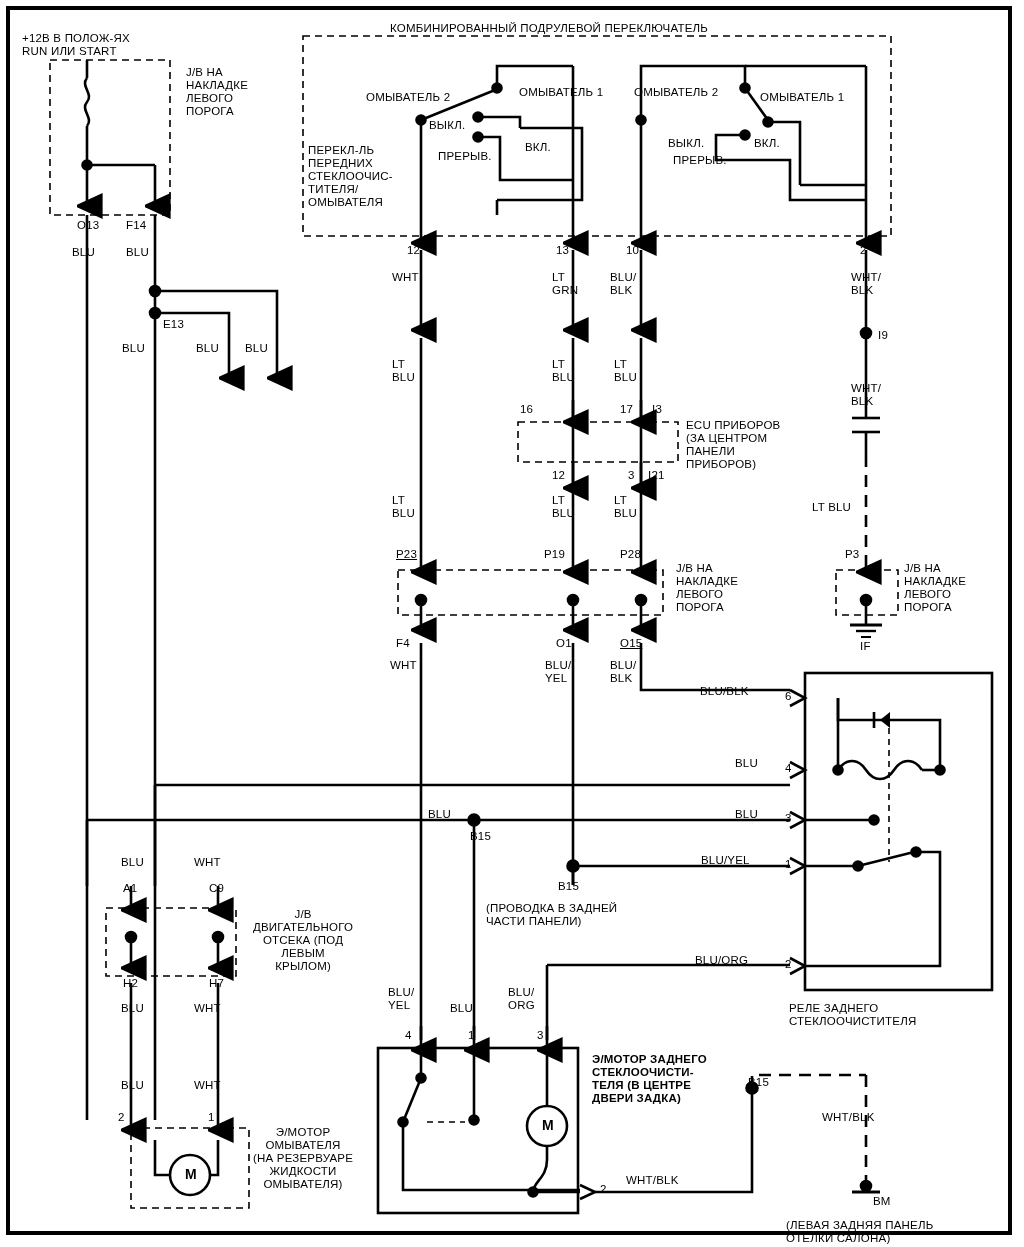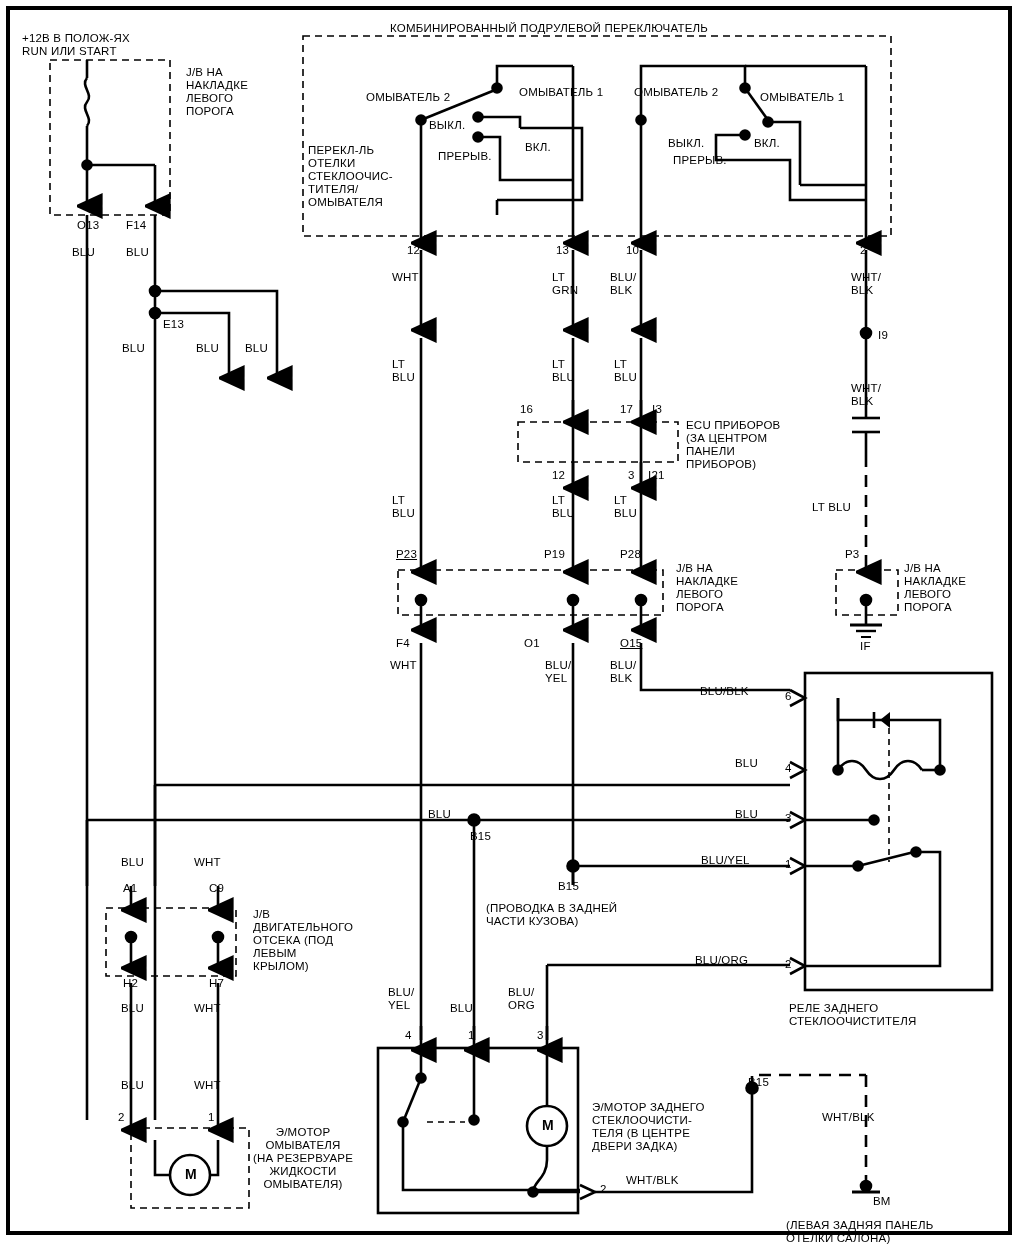--- a/index.html
+++ b/index.html
@@ -255,21 +255,21 @@
   </svg>
 
   <div class="lbl" style="left:22px; top:32px;">+12В В ПОЛОЖ-ЯХ
 RUN ИЛИ START</div>
   <div class="lbl" style="left:186px; top:66px;">J/B НА
 НАКЛАДКЕ
 ЛЕВОГО
 ПОРОГА</div>
   <div class="lbl" style="left:390px; top:22px;">КОМБИНИРОВАННЫЙ ПОДРУЛЕВОЙ ПЕРЕКЛЮЧАТЕЛЬ</div>
   <div class="lbl" style="left:308px; top:144px;">ПЕРЕКЛ-ЛЬ
-ОТЕЛКИ
+ПЕРЕДНИХ
 СТЕКЛООЧИС-
 ТИТЕЛЯ/
 ОМЫВАТЕЛЯ</div>
 
   <div class="lbl" style="left:366px; top:91px;">ОМЫВАТЕЛЬ 2</div>
   <div class="lbl" style="left:519px; top:86px;">ОМЫВАТЕЛЬ 1</div>
   <div class="lbl" style="left:634px; top:86px;">ОМЫВАТЕЛЬ 2</div>
   <div class="lbl" style="left:760px; top:91px;">ОМЫВАТЕЛЬ 1</div>
   <div class="lbl" style="left:429px; top:119px;">ВЫКЛ.</div>
   <div class="lbl" style="left:438px; top:150px;">ПРЕРЫВ.</div>
@@ -283,53 +283,53 @@
 ПАНЕЛИ
 ПРИБОРОВ)</div>
   <div class="lbl" style="left:676px; top:562px;">J/B НА
 НАКЛАДКЕ
 ЛЕВОГО
 ПОРОГА</div>
   <div class="lbl" style="left:904px; top:562px;">J/B НА
 НАКЛАДКЕ
 ЛЕВОГО
 ПОРОГА</div>
-  <div class="lbl" style="left:253px; top:908px;">J/B
+  <div class="lbl" style="left:253px; top:908px;text-align:center;">J/B
 ДВИГАТЕЛЬНОГО
 ОТСЕКА (ПОД
 ЛЕВЫМ
 КРЫЛОМ)</div>
   <div class="lbl" style="left:253px; top:1126px;text-align:center;">Э/МОТОР
 ОМЫВАТЕЛЯ
 (НА РЕЗЕРВУАРЕ
 ЖИДКОСТИ
 ОМЫВАТЕЛЯ)</div>
-  <div class="lbl" style="left:592px; top:1101px;">Э/МОТОР ЗАДНЕГО
+  <div class="lbl" style="left:592px; top:1053px;font-weight:bold;">Э/МОТОР ЗАДНЕГО
 СТЕКЛООЧИСТИ-
 ТЕЛЯ (В ЦЕНТРЕ
 ДВЕРИ ЗАДКА)</div>
   <div class="lbl" style="left:789px; top:1002px;">РЕЛЕ ЗАДНЕГО
 СТЕКЛООЧИСТИТЕЛЯ</div>
   <div class="lbl" style="left:486px; top:902px;">(ПРОВОДКА В ЗАДНЕЙ
-ЧАСТИ КУЗОВА)</div>
+ЧАСТИ ПАНЕЛИ)</div>
   <div class="lbl" style="left:786px; top:1219px;">(ЛЕВАЯ ЗАДНЯЯ ПАНЕЛЬ
 ОТЕЛКИ САЛОНА)</div>
 
   <div class="lbl" style="left:77px; top:219px;">O13</div>
   <div class="lbl" style="left:126px; top:219px;">F14</div>
   <div class="lbl" style="left:163px; top:318px;">E13</div>
   <div class="lbl" style="left:878px; top:329px;">I9</div>
   <div class="lbl" style="left:652px; top:403px;">I3</div>
   <div class="lbl" style="left:648px; top:469px;">I21</div>
   <div class="lbl" style="left:396px; top:548px;text-decoration:underline;">P23</div>
   <div class="lbl" style="left:544px; top:548px;">P19</div>
   <div class="lbl" style="left:620px; top:548px;">P28</div>
   <div class="lbl" style="left:845px; top:548px;">P3</div>
   <div class="lbl" style="left:396px; top:637px;">F4</div>
-  <div class="lbl" style="left:524px; top:637px;">O1</div>
+  <div class="lbl" style="left:556px; top:637px;">O1</div>
   <div class="lbl" style="left:620px; top:637px;text-decoration:underline;">O15</div>
   <div class="lbl" style="left:860px; top:640px;">IF</div>
   <div class="lbl" style="left:470px; top:830px;">B15</div>
   <div class="lbl" style="left:558px; top:880px;">B15</div>
   <div class="lbl" style="left:748px; top:1076px;">B15</div>
   <div class="lbl" style="left:123px; top:882px;">A1</div>
   <div class="lbl" style="left:209px; top:882px;">C9</div>
   <div class="lbl" style="left:123px; top:977px;">H2</div>
   <div class="lbl" style="left:209px; top:977px;">H7</div>
   <div class="lbl" style="left:873px; top:1195px;">BM</div>

